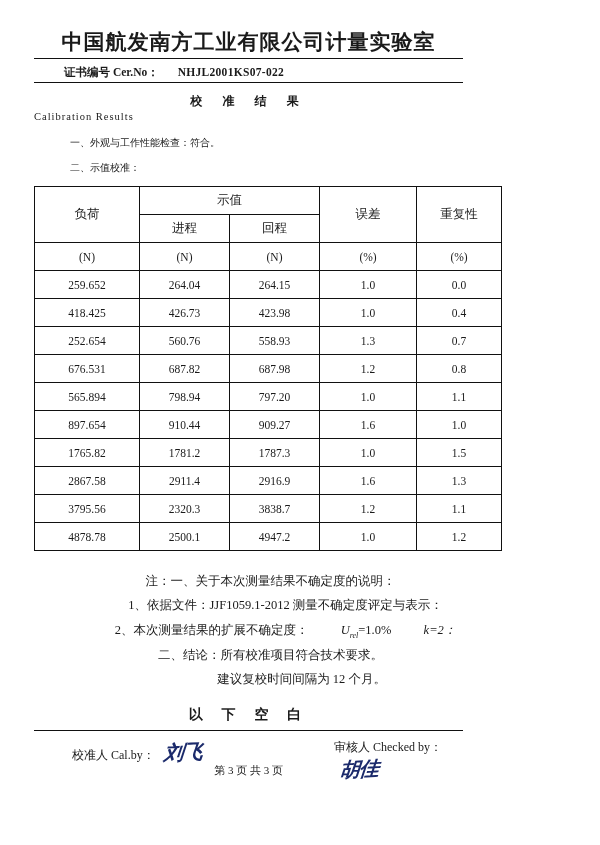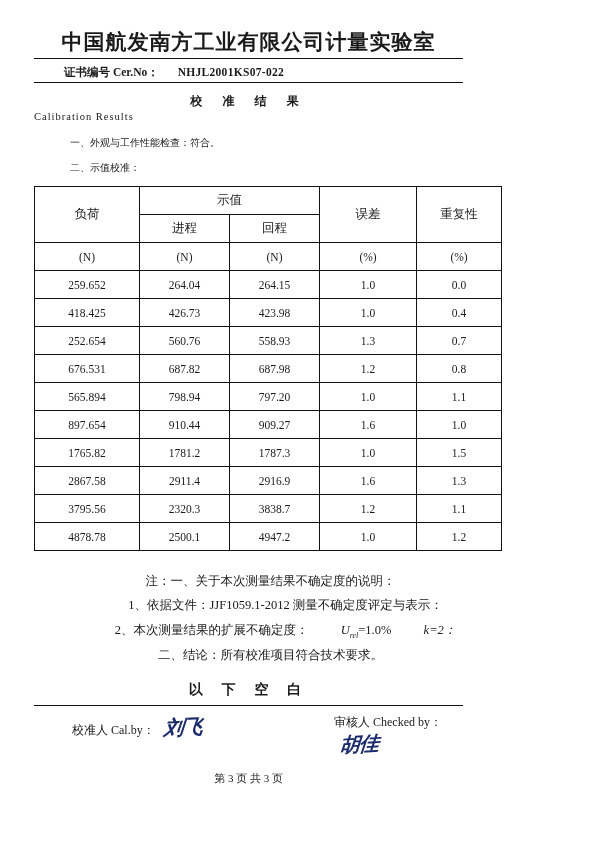--- a/index.html
+++ b/index.html
@@ -154,21 +154,20 @@
     transform: skewX(-8deg) rotate(-3deg);
     display: inline-block;
   }
   .page-num {
     position: absolute;
     left: 0;
     right: 0;
     top: 28px;
     text-align: center;
     font-size: 11px;
-    margin-top: 33px;
   }
 </style>
 </head>
 <body>
 
 <div class="page">
 
   <div class="org-title">中国航发南方工业有限公司计量实验室</div>
   <hr class="hr-top">
 
@@ -282,20 +281,21 @@
     <div>注：一、关于本次测量结果不确定度的说明：</div>
     <div class="lvl2">1、依据文件：JJF1059.1-2012 测量不确定度评定与表示：</div>
     <div class="lvl2">
       <span>2、本次测量结果的扩展不确定度：</span>
       <span class="gap-k"></span>
       <span class="note-italic"><span>U</span><sub>rel</sub></span><span>=1.0%</span>
       <span class="gap-k"></span>
       <span class="note-italic">k=2：</span>
     </div>
     <div>二、结论：所有校准项目符合技术要求。</div>
+    <div class="lvl3">建议复校时间间隔为 12 个月。</div>
   </div>
 
   <div class="blank-line">以 下 空 白</div>
 
   <hr class="hr-bottom">
 
   <div class="sign-row">
     <div class="sign-left">
       <span>校准人 Cal.by：</span>
       <span class="sig-script">刘飞</span>

